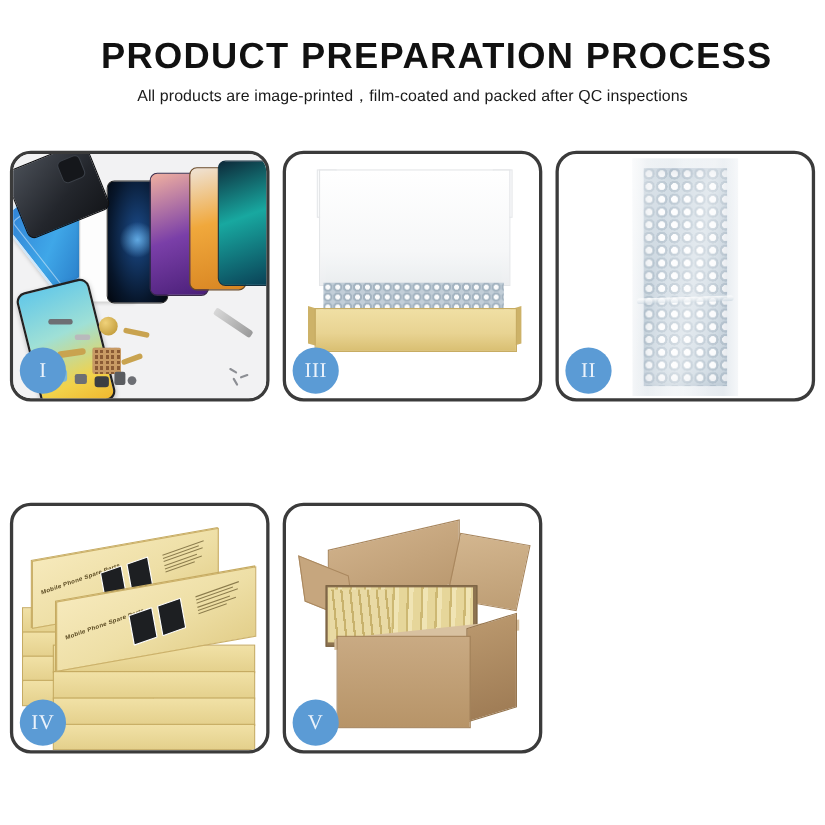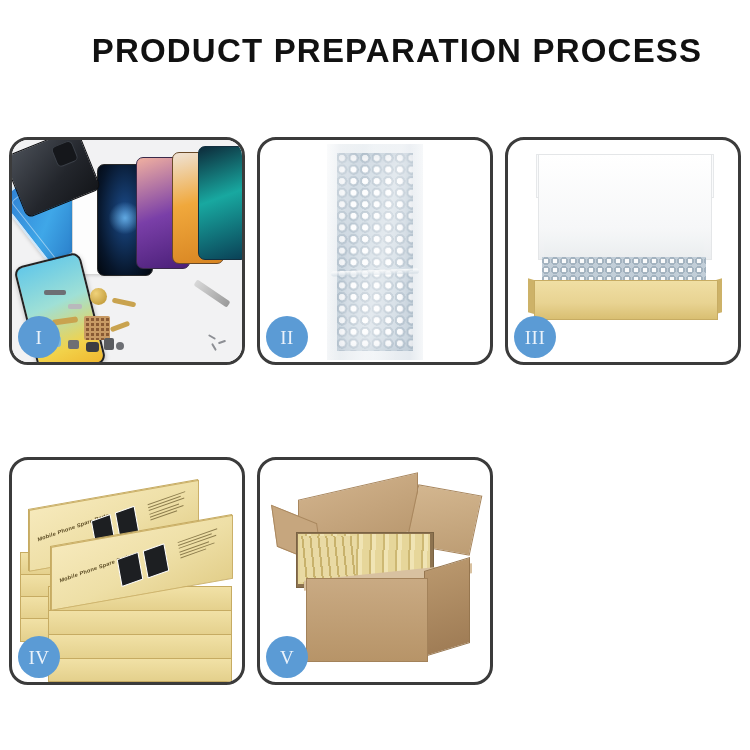--- a/index.html
+++ b/index.html
@@ -281,20 +281,21 @@
     transform:rotate(-10deg);border-radius:3px;
   }
 </style>
 </head>
 <body>
 
 <div class="page">
 
   <div class="header">
     <div class="title">PRODUCT PREPARATION PROCESS</div>
+    <div class="subtitle">All products are image-printed，film-coated and packed after QC inspections</div>
   </div>
 
   <div class="grid">
 
     <div class="panel">
       <div class="stage">
         <div class="p1bg"></div>
         <div class="ph ph-blue"></div>
         <div class="ph ph-glass"></div>
         <div class="ph ph-dark"></div>
@@ -322,44 +323,44 @@
           <span style="left:2px;top:10px;transform:rotate(60deg);"></span>
         </div>
       </div>
       <div class="badge">
         <span>I</span>
       </div>
     </div>
 
     <div class="panel">
       <div class="stage">
-        <div class="bw-wrap">
-          <div class="bw-inner"></div>
-          <div class="bw-fold"></div>
-          <div class="bw-sheen"></div>
-        </div>
-      </div>
-      <div class="badge">
-        <span>II</span>
-      </div>
-    </div>
-
-    <div class="panel">
-      <div class="stage">
         <div class="m-lid-flapL"></div>
         <div class="m-lid-flapR"></div>
         <div class="m-lid"></div>
         <div class="m-inner"></div>
         <div class="m-bubble"></div>
         <div class="m-sideL"></div>
         <div class="m-sideR"></div>
         <div class="m-front"></div>
       </div>
       <div class="badge">
         <span>III</span>
+      </div>
+    </div>
+
+    <div class="panel">
+      <div class="stage">
+        <div class="bw-wrap">
+          <div class="bw-inner"></div>
+          <div class="bw-fold"></div>
+          <div class="bw-sheen"></div>
+        </div>
+      </div>
+      <div class="badge">
+        <span>II</span>
       </div>
     </div>
 
     <div class="panel">
       <div class="stage">
         <div class="stack">
 
           <div class="sb" style="left:0px;top:74px;width:118px;height:22px;"></div>
           <div class="sb" style="left:0px;top:96px;width:118px;height:22px;"></div>
           <div class="sb" style="left:0px;top:118px;width:118px;height:22px;"></div>

